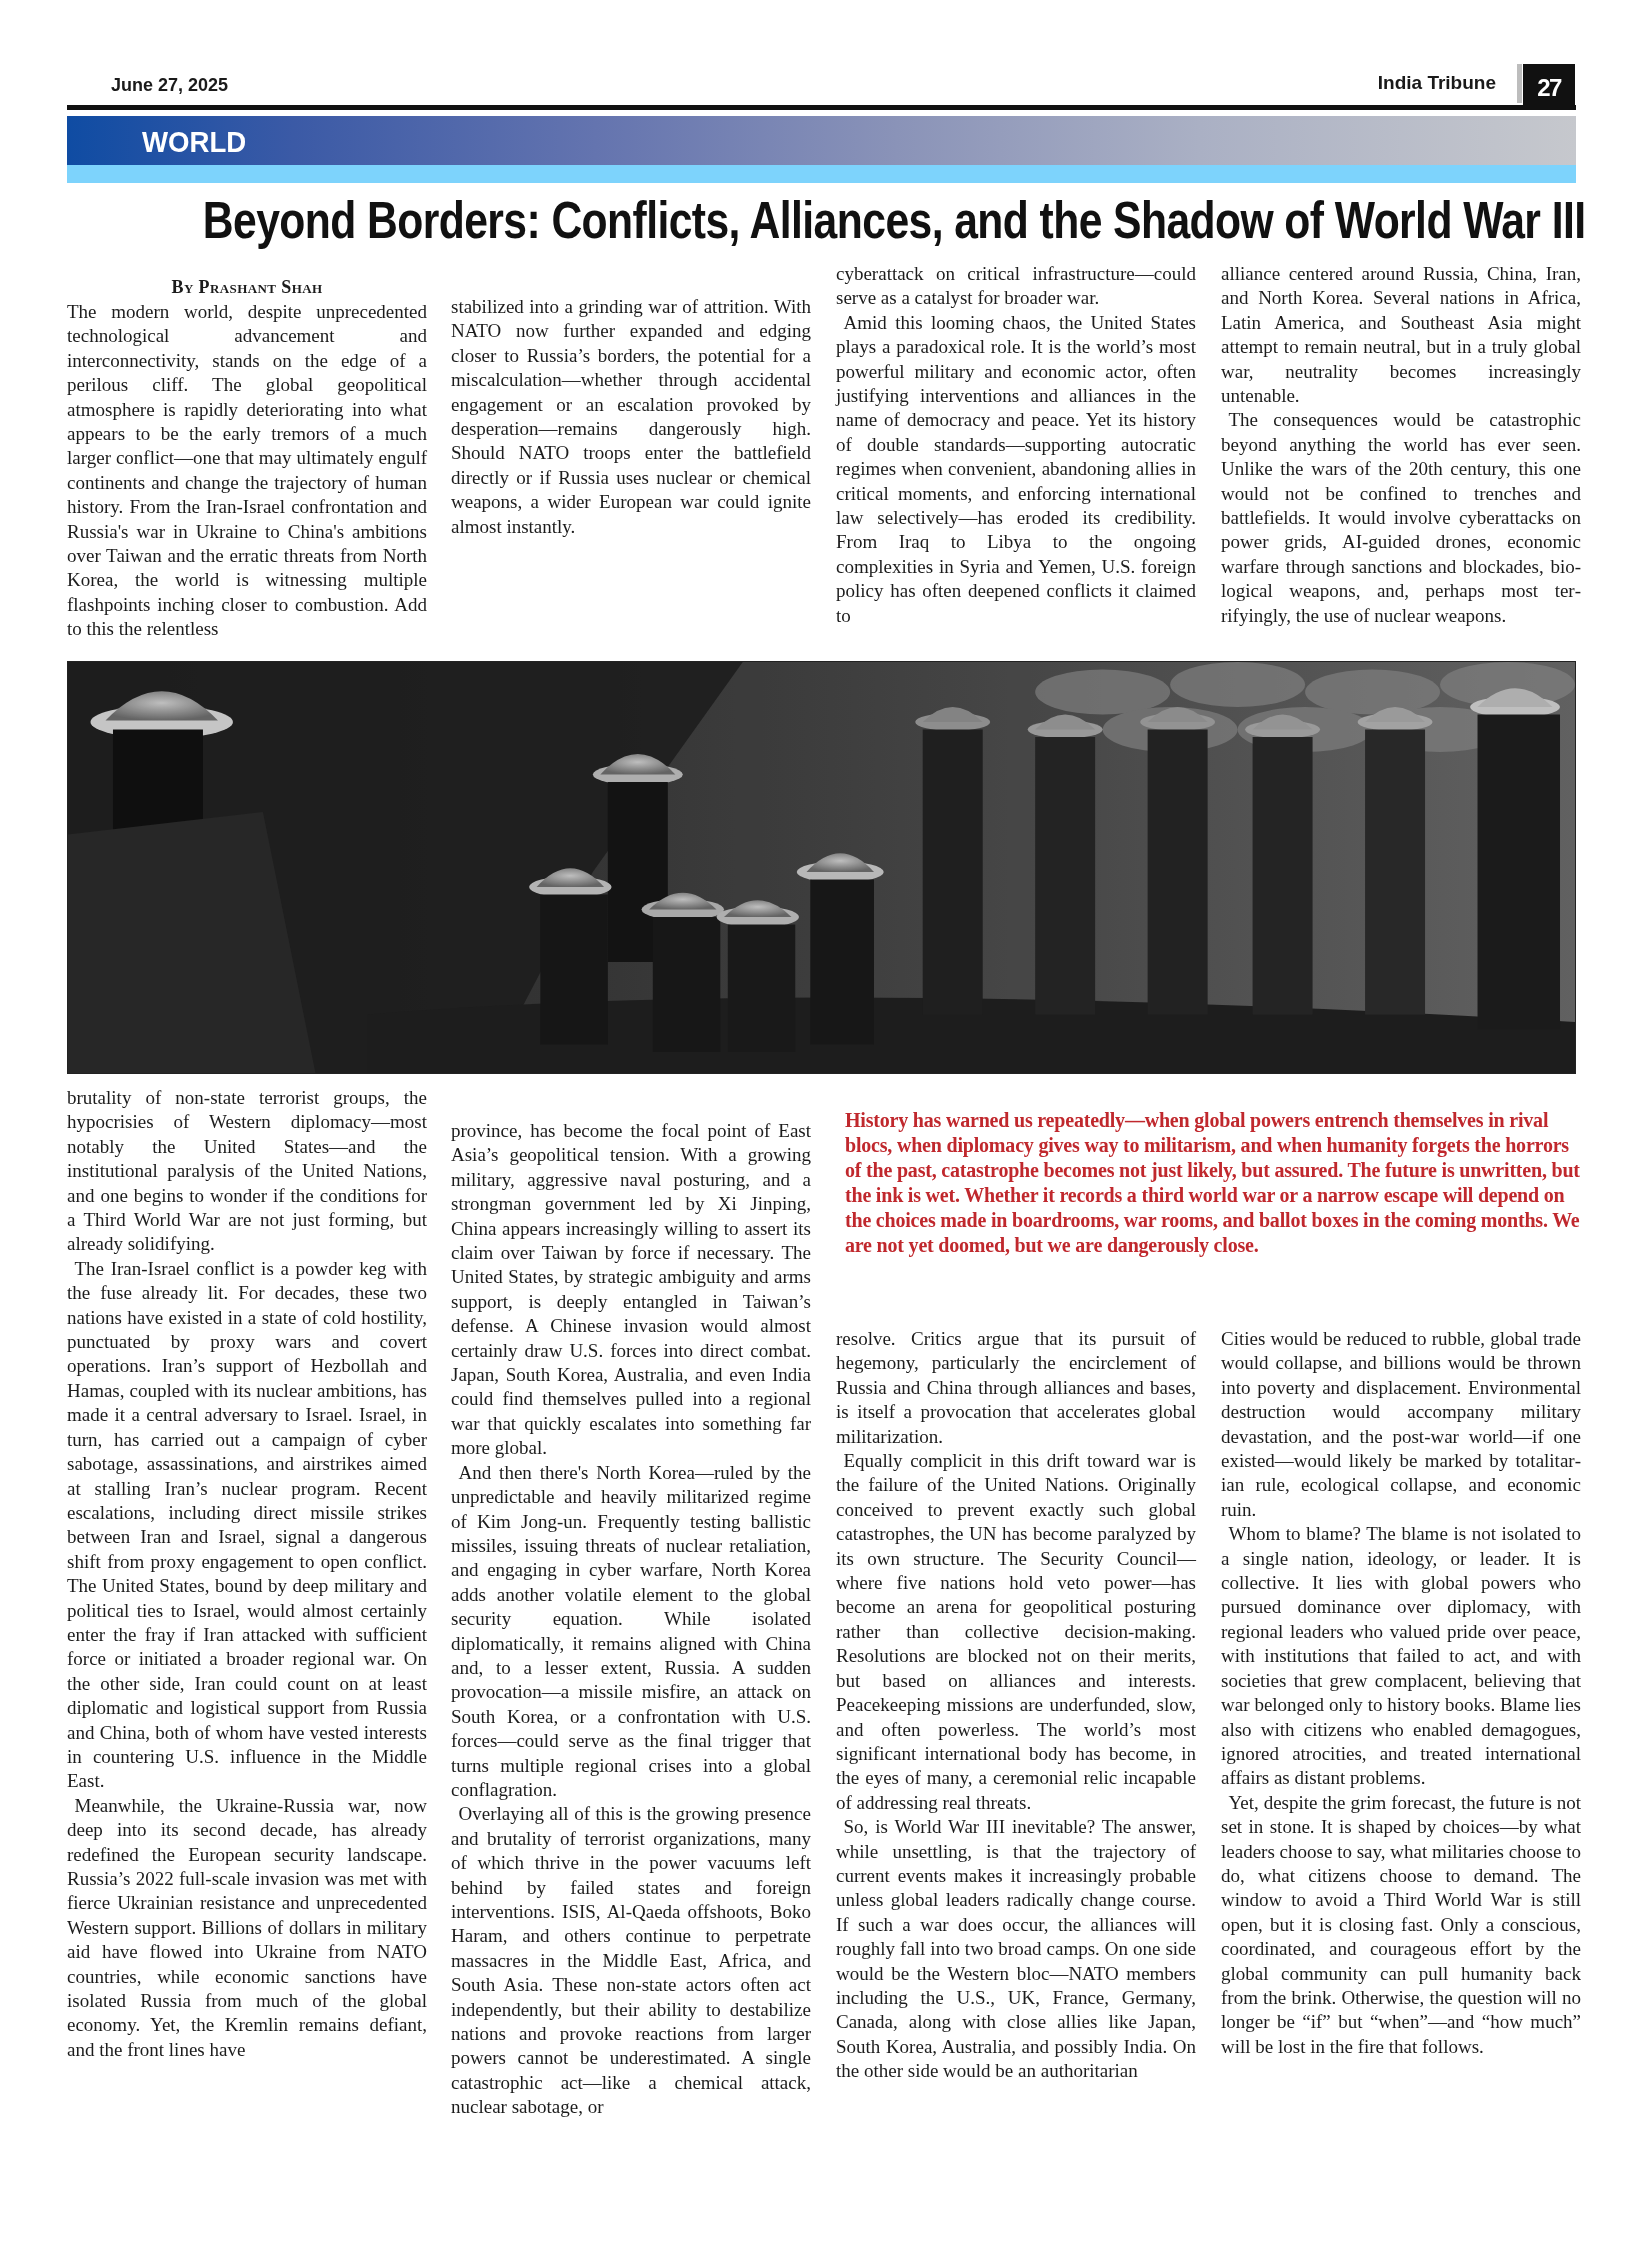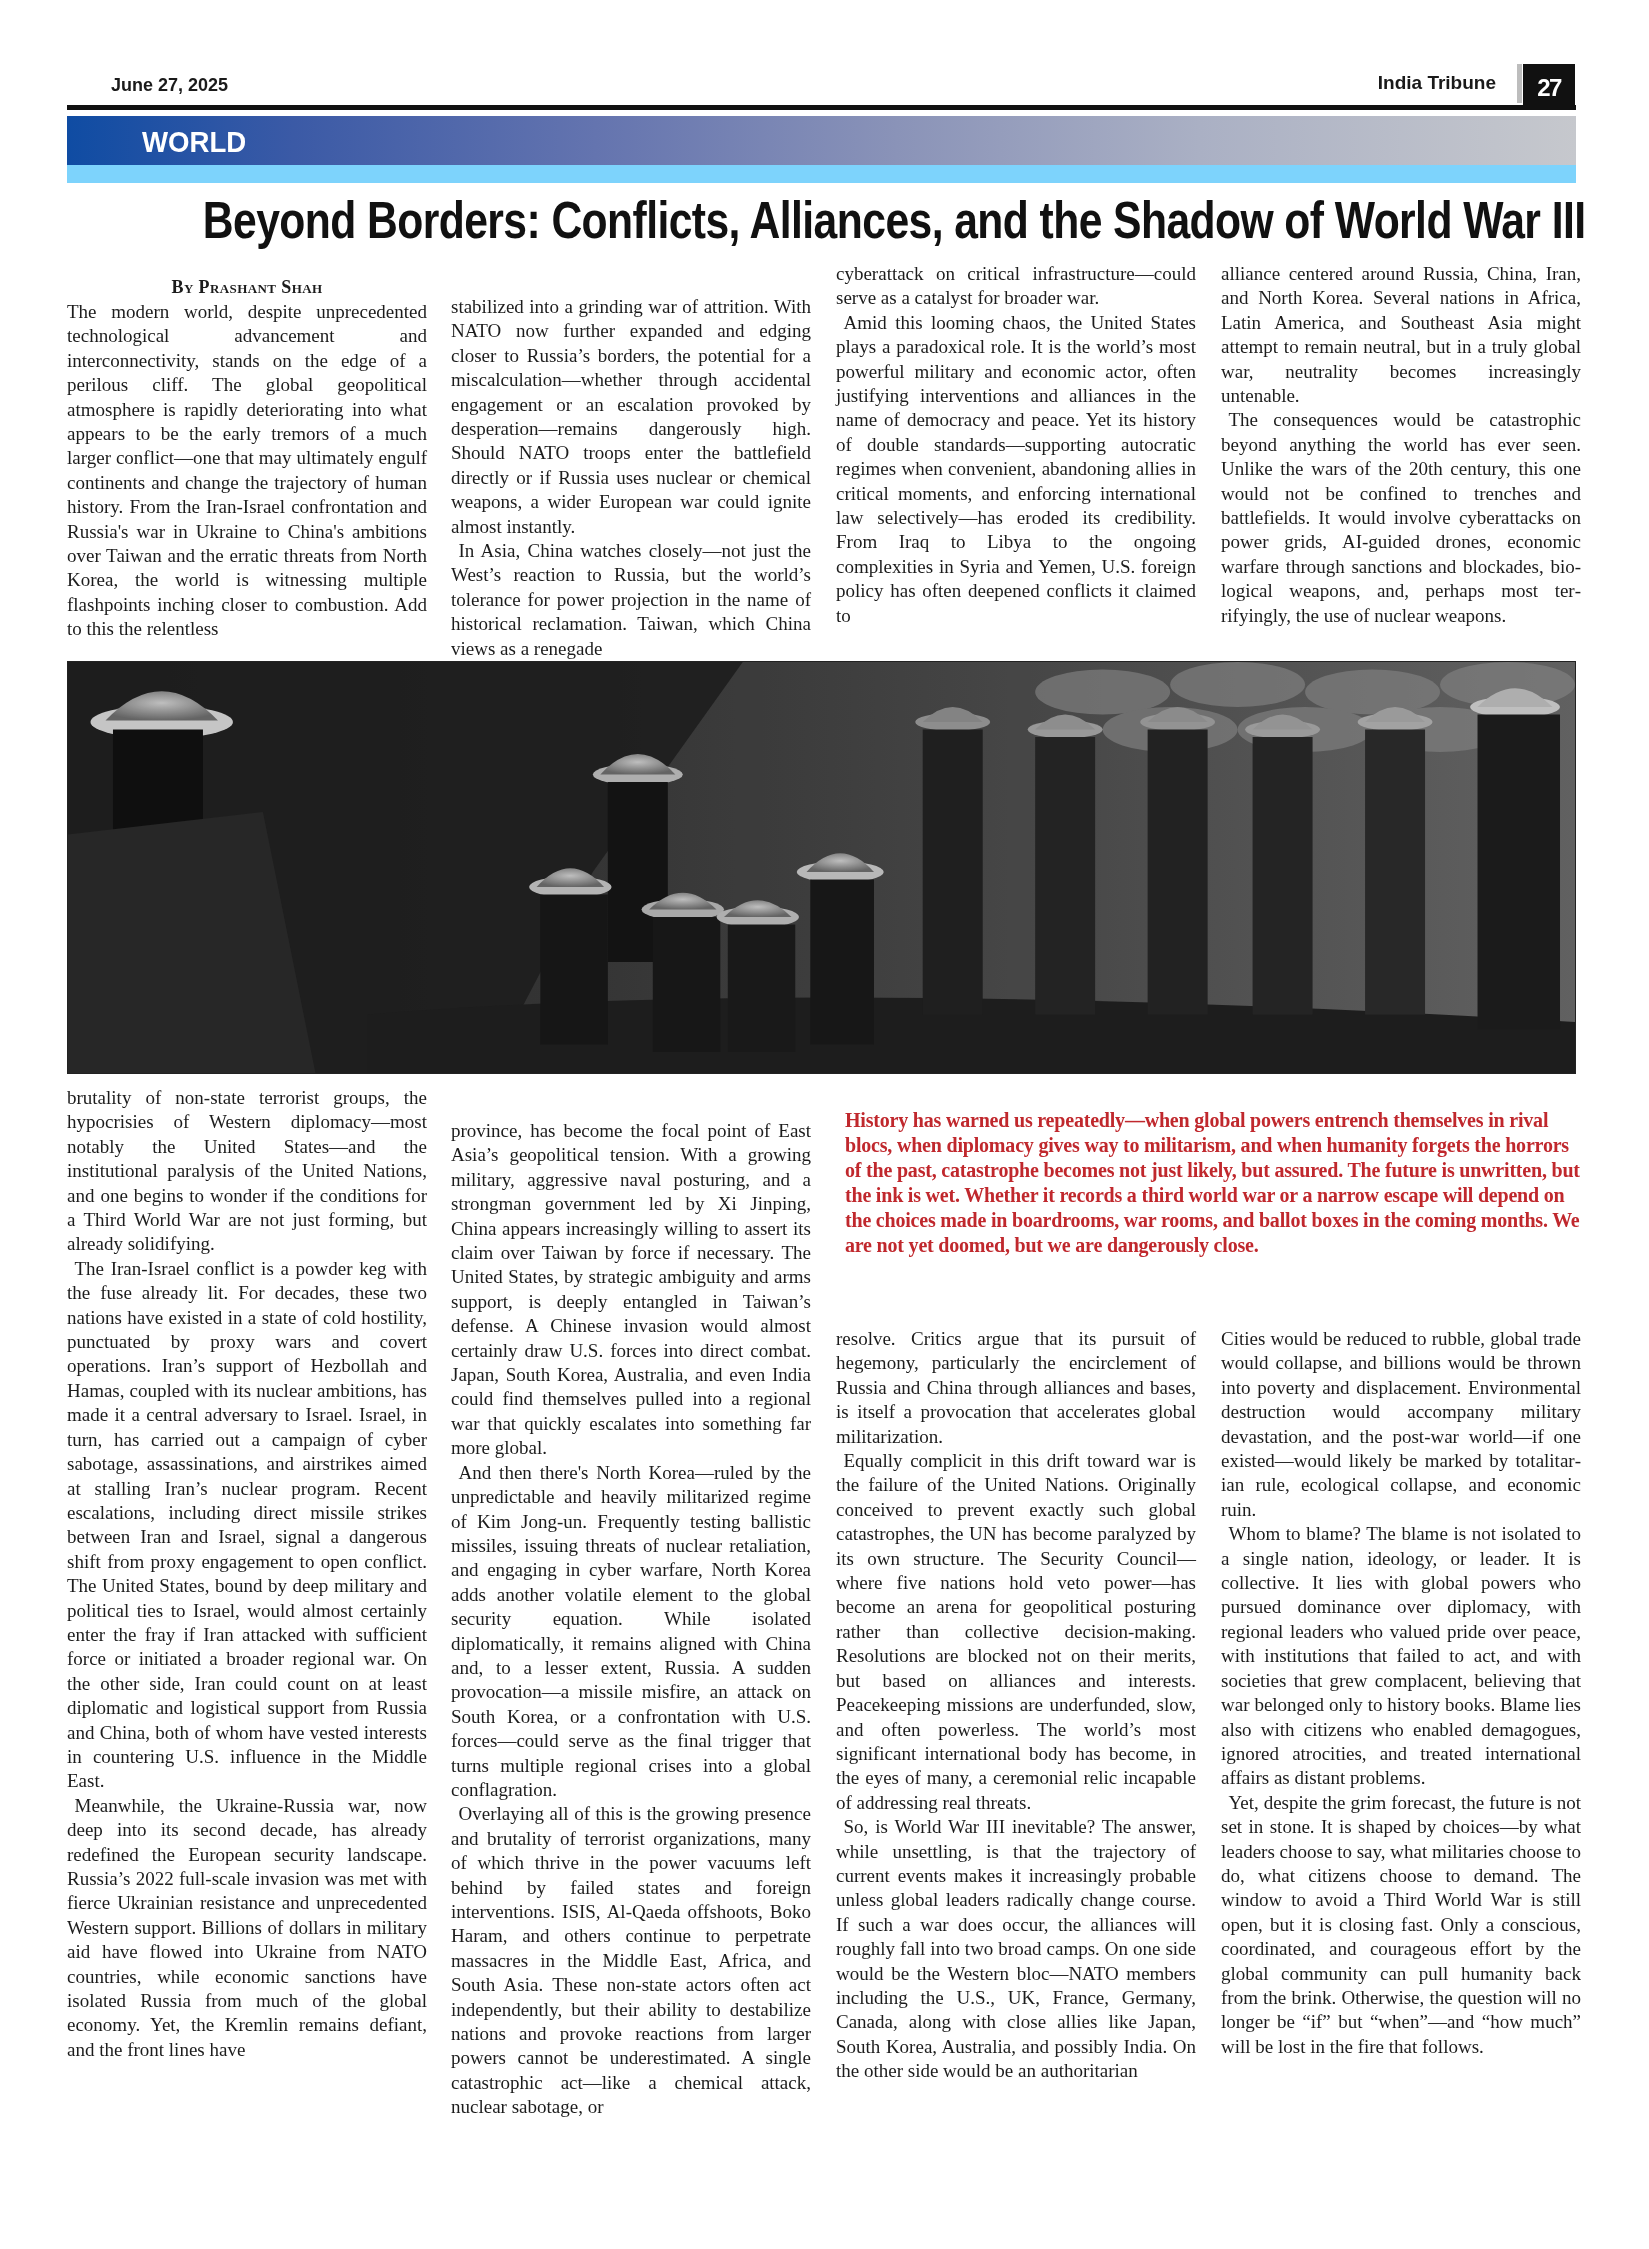--- a/index.html
+++ b/index.html
@@ -63,21 +63,20 @@
 
   <h1 class="headline" style="margin:0;">Beyond Borders: Conflicts, Alliances, and the Shadow of World War III</h1>
 
   <div class="col c1 top">
     <div class="byline">By Prashant Shah</div>
     <p class="noindent">The modern world, despite unprece­dented technological advancement and interconnectivity, stands on the edge of a perilous cliff. The global geopolitical atmosphere is rapidly deteriorating into what appears to be the early tremors of a much larger conflict—one that may ultimately engulf continents and change the trajectory of human history. From the Iran-Israel confrontation and Russia's war in Ukraine to China's ambi­tions over Taiwan and the erratic threats from North Korea, the world is witness­ing multiple flashpoints inching closer to combustion. Add to this the relentless</p>
   </div>
 
   <div class="col c2 top">
     <p class="noindent">stabilized into a grinding war of attri­tion. With NATO now further expanded and edging closer to Russia’s borders, the potential for a miscalculation—whether through accidental engagement or an escalation provoked by despera­tion—remains dangerously high. Should NATO troops enter the battlefield directly or if Russia uses nuclear or chemical weapons, a wider European war could ignite almost instantly.</p>
-    <p>In Asia, China watches closely—not just the West’s reaction to Russia, but the world’s tolerance for power projection in the name of historical reclamation. Taiwan, which China views as a renegade</p>
   </div>
 
   <div class="col c3 top">
     <p class="noindent">cyberattack on critical infrastructure—could serve as a catalyst for broader war.</p>
     <p>Amid this looming chaos, the United States plays a paradoxical role. It is the world’s most powerful military and eco­nomic actor, often justifying interven­tions and alliances in the name of democracy and peace. Yet its history of double standards—supporting autocrat­ic regimes when convenient, abandon­ing allies in critical moments, and enforcing international law selectively—has eroded its credibility. From Iraq to Libya to the ongoing complexities in Syria and Yemen, U.S. foreign policy has often deepened conflicts it claimed to</p>
   </div>
 
   <div class="col c4 top">
     <p class="noindent">alliance centered around Russia, China, Iran, and North Korea. Several nations in Africa, Latin America, and Southeast Asia might attempt to remain neutral, but in a truly global war, neutrality becomes increasingly untenable.</p>
     <p>The consequences would be catastroph­ic beyond anything the world has ever seen. Unlike the wars of the 20th centu­ry, this one would not be confined to trenches and battlefields. It would involve cyberattacks on power grids, AI-guided drones, economic warfare through sanctions and blockades, bio­logical weapons, and, perhaps most ter­rifyingly, the use of nuclear weapons.</p>

